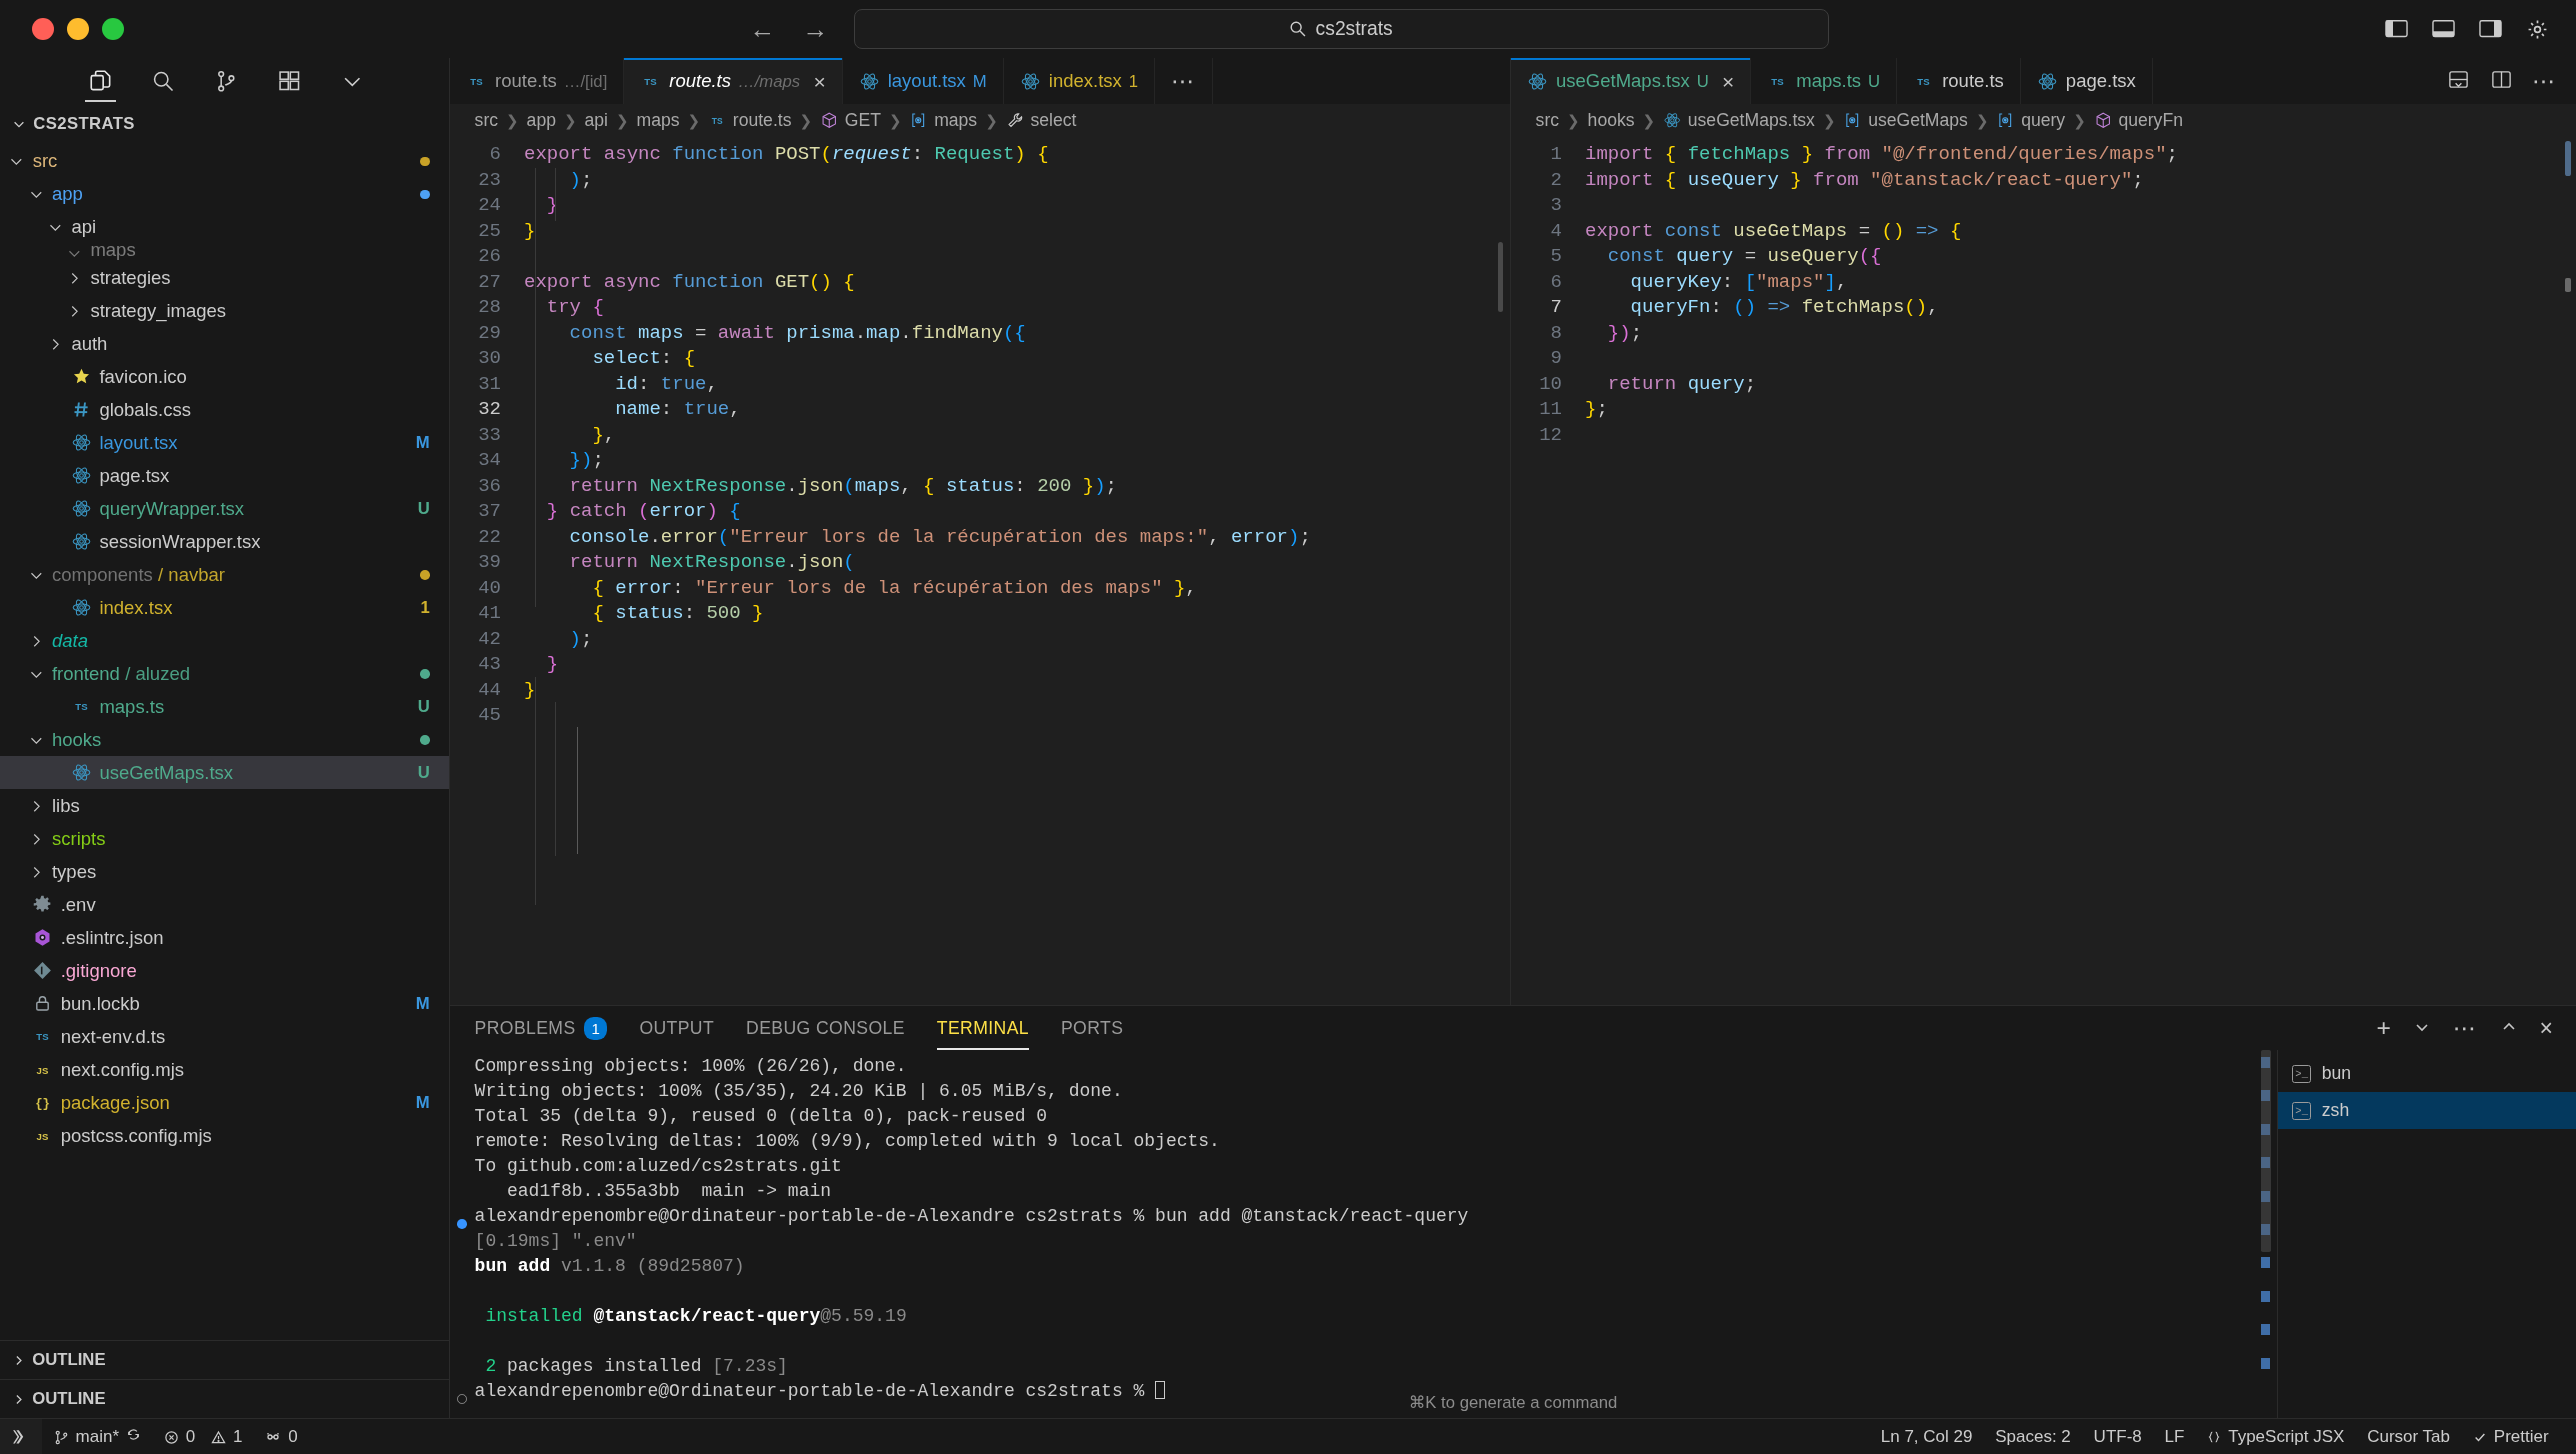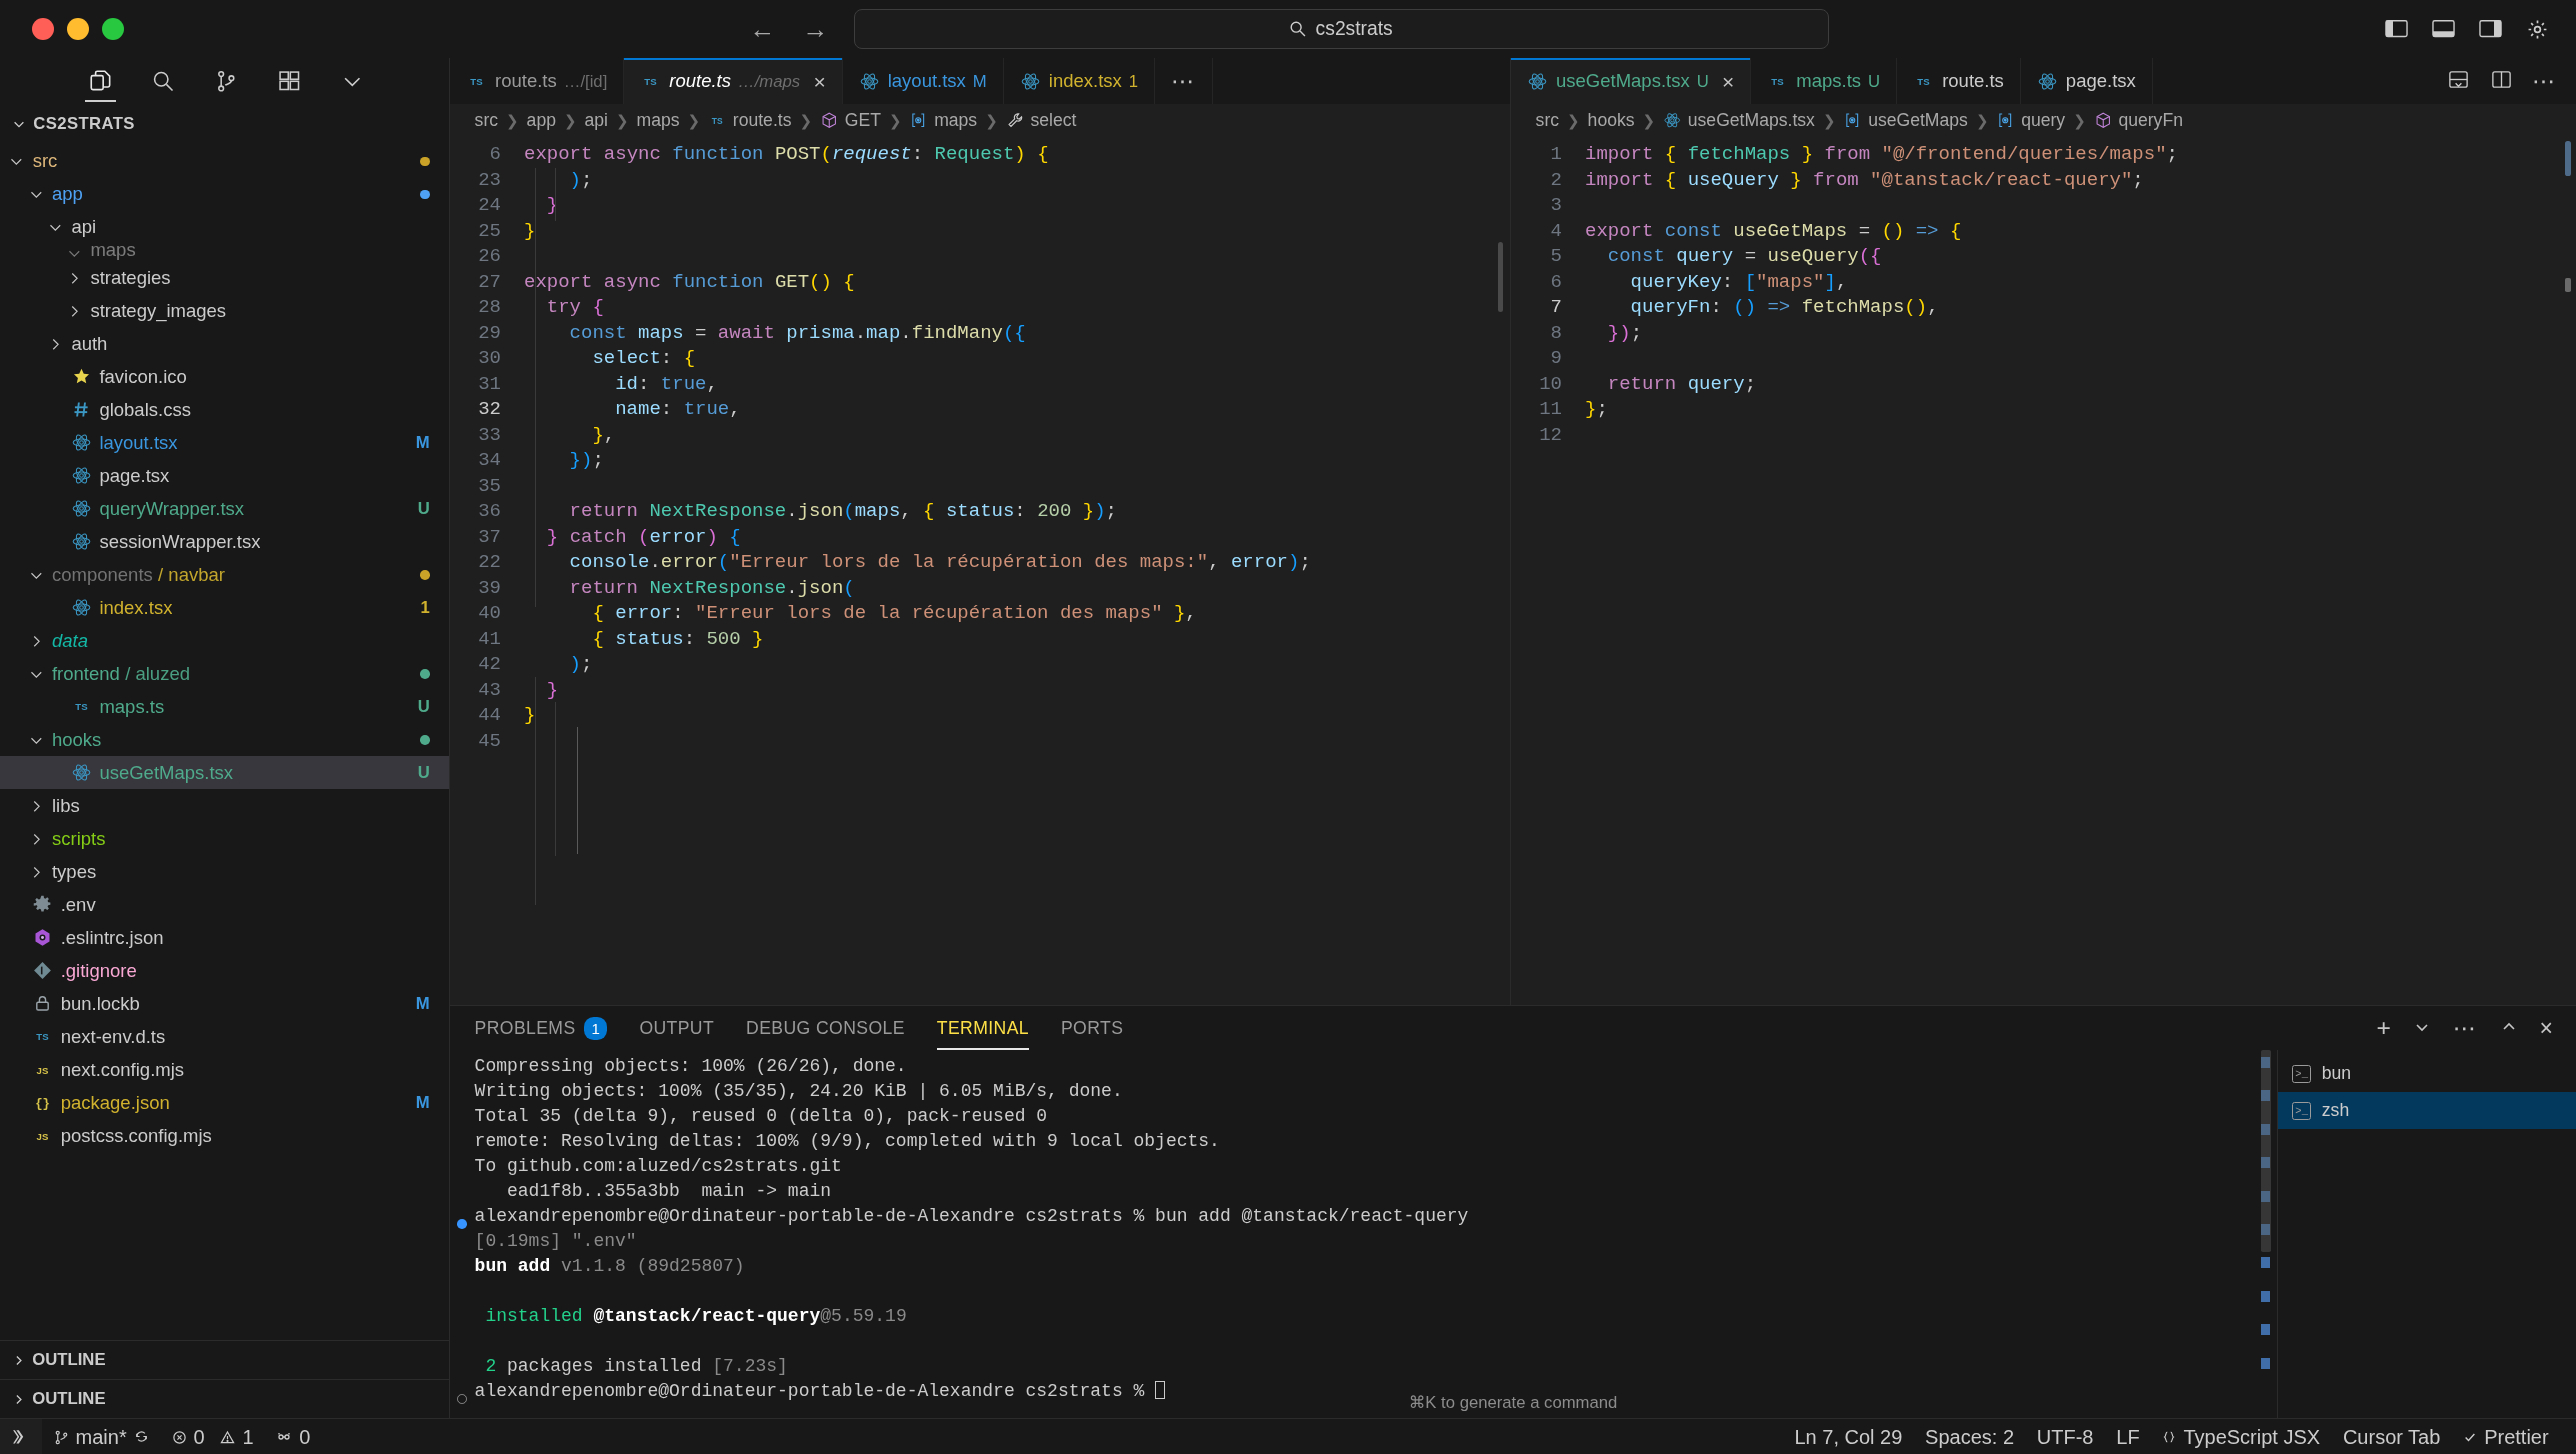--- a/index.html
+++ b/index.html
@@ -176,21 +176,21 @@
   .tlrow.sel { background: #04395e; }
   .tsq {
     width: 19.3px; height: 17.6px; border: 1.3px solid #9a9a9a; border-radius: 2.6px;
     font-size: 10.5px; color: #9a9a9a; display: flex; align-items: center; justify-content: center;
     font-family: "Liberation Mono", monospace;
   }
 
   
   .status {
     height: 37px; flex: 0 0 37px; background: #181818; display: flex; align-items: center;
-    font-size: 20px; color: #cccccc; border-top: 0.9px solid #2b2b2b;
+    font-size: 17px; color: #cccccc; border-top: 0.9px solid #2b2b2b;
   }
   .st-left { display: flex; align-items: center; }
   .st-right { margin-left: auto; display: flex; align-items: center; padding-right: 16px; }
   .sitem { display: flex; align-items: center; gap: 7px; padding: 0 11.4px; height: 37px; }
   .remote { background: #1f1f1f; padding: 0 12.3px; height: 37px; display: flex; align-items: center; }
   svg { flex: 0 0 auto; }
 </style>
 </head>
 <body>
 
@@ -733,21 +733,20 @@
               <div class="cline"><div class="gutter">25</div><div class="ctext"><span class="p1">}</span></div></div>
               <div class="cline"><div class="gutter">26</div><div class="ctext"></div></div>
               <div class="cline"><div class="gutter">27</div><div class="ctext"><span class="kc">export</span> <span class="kc">async</span> <span class="k">function</span> <span class="fn">GET</span><span class="p1">()</span> <span class="p1">{</span></div></div>
               <div class="cline"><div class="gutter">28</div><div class="ctext">  <span class="kc">try</span> <span class="p2">{</span></div></div>
               <div class="cline"><div class="gutter">29</div><div class="ctext">    <span class="k">const</span> <span class="va">maps</span> <span class="pl">=</span> <span class="kc">await</span> <span class="va">prisma</span><span class="pl">.</span><span class="va">map</span><span class="pl">.</span><span class="fn">findMany</span><span class="p3">({</span></div></div>
               <div class="cline"><div class="gutter">30</div><div class="ctext">      <span class="va">select</span><span class="pl">: </span><span class="p1">{</span></div></div>
               <div class="cline"><div class="gutter">31</div><div class="ctext">        <span class="va">id</span><span class="pl">: </span><span class="k">true</span><span class="pl">,</span></div></div>
               <div class="cline"><div class="gutter cur">32</div><div class="ctext">        <span class="va">name</span><span class="pl">: </span><span class="k">true</span><span class="pl">,</span></div></div>
               <div class="cline"><div class="gutter">33</div><div class="ctext">      <span class="p1">}</span><span class="pl">,</span></div></div>
               <div class="cline"><div class="gutter">34</div><div class="ctext">    <span class="p3">})</span><span class="pl">;</span></div></div>
-              <div class="cline"><div class="gutter">35</div><div class="ctext"></div></div>
               <div class="cline"><div class="gutter">36</div><div class="ctext">    <span class="kc">return</span> <span class="ty">NextResponse</span><span class="pl">.</span><span class="fn">json</span><span class="p3">(</span><span class="va">maps</span><span class="pl">, </span><span class="p1">{</span> <span class="va">status</span><span class="pl">: </span><span class="nu">200</span> <span class="p1">}</span><span class="p3">)</span><span class="pl">;</span></div></div>
               <div class="cline"><div class="gutter">37</div><div class="ctext">  <span class="p2">}</span> <span class="kc">catch</span> <span class="p2">(</span><span class="va">error</span><span class="p2">)</span> <span class="p3">{</span></div></div>
               <div class="cline"><div class="gutter">22</div><div class="ctext">    <span class="va">console</span><span class="pl">.</span><span class="fn">error</span><span class="p3">(</span><span class="st">"Erreur lors de la récupération des maps:"</span><span class="pl">, </span><span class="va">error</span><span class="p3">)</span><span class="pl">;</span></div></div>
               <div class="cline"><div class="gutter">39</div><div class="ctext">    <span class="kc">return</span> <span class="ty">NextResponse</span><span class="pl">.</span><span class="fn">json</span><span class="p3">(</span></div></div>
               <div class="cline"><div class="gutter">40</div><div class="ctext">      <span class="p1">{</span> <span class="va">error</span><span class="pl">: </span><span class="st">"Erreur lors de la récupération des maps"</span> <span class="p1">}</span><span class="pl">,</span></div></div>
               <div class="cline"><div class="gutter">41</div><div class="ctext">      <span class="p1">{</span> <span class="va">status</span><span class="pl">: </span><span class="nu">500</span> <span class="p1">}</span></div></div>
               <div class="cline"><div class="gutter">42</div><div class="ctext">    <span class="p3">)</span><span class="pl">;</span></div></div>
               <div class="cline"><div class="gutter">43</div><div class="ctext">  <span class="p2">}</span></div></div>
               <div class="cline"><div class="gutter">44</div><div class="ctext"><span class="p1">}</span></div></div>
               <div class="cline"><div class="gutter">45</div><div class="ctext"></div></div>

